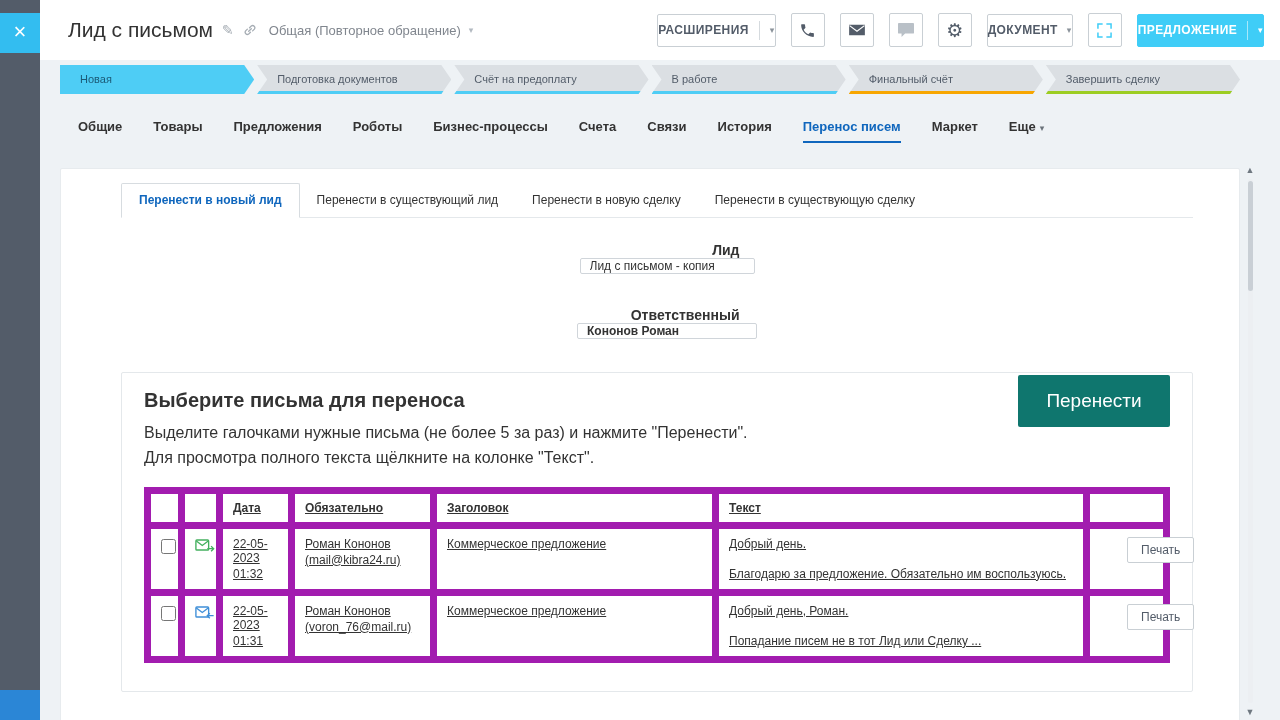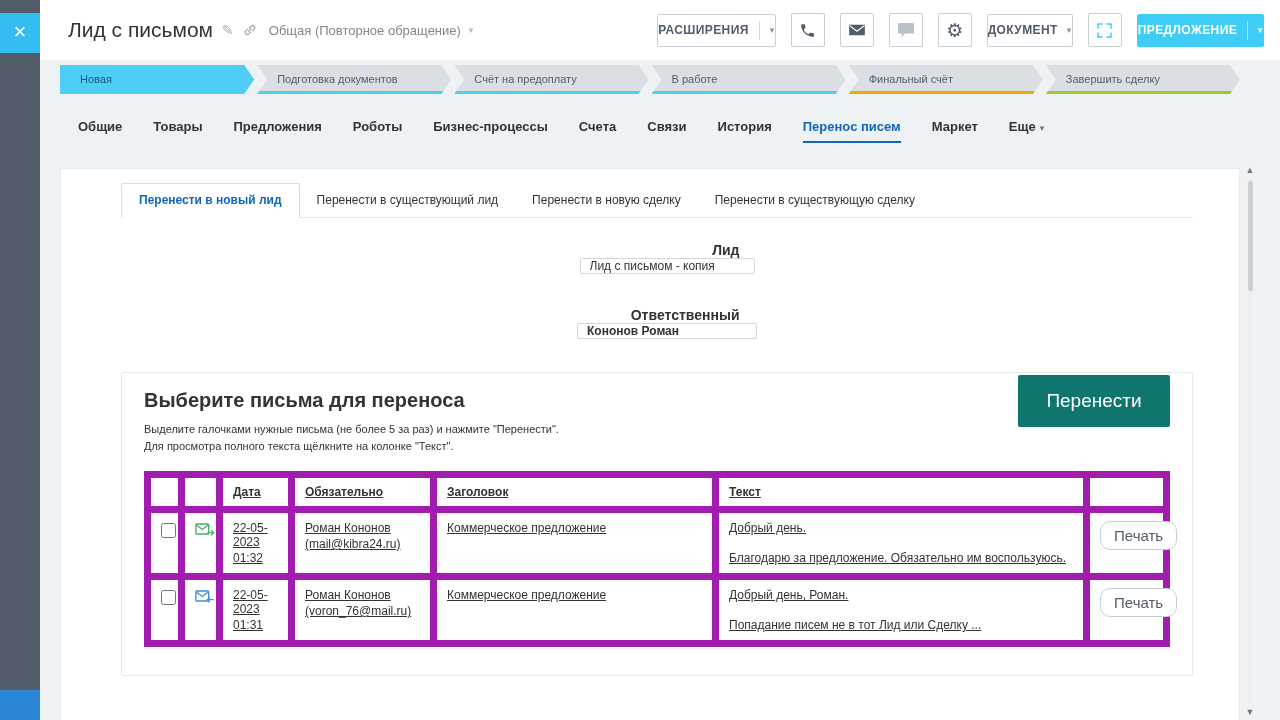--- a/index.html
+++ b/index.html
@@ -77,35 +77,35 @@
   .form-label { width:165px; text-align:right; font-size:14px; font-weight:700; color:#333; flex-shrink:0; }
   .form-input {
     flex:1; margin-left:20px; height:27px; border:1px solid #d0d5da; border-radius:2px;
     font-size:12px; padding:0 9px; color:#333; font-family:inherit; background:#fff;
   }
   .form-input.bold { font-weight:700; }
 
   
   .mail-panel { position:relative; border:1px solid #e4e8eb; border-radius:2px; margin-top:12px; padding:16px 22px 28px; }
   .mail-title { font-size:20px; font-weight:600; color:#333; margin:0 0 9px; }
-  .mail-hint { font-size:11px; color:#333; line-height:1.55; }
+  .mail-hint { font-size:16px; color:#333; line-height:1.55; }
   .transfer-btn {
     position:absolute; top:2px; right:22px; width:152px; height:52px;
     background:#0f766e; color:#fff; font-size:19px; border:none; border-radius:2px;
     font-family:inherit; cursor:pointer; font-weight:400;
   }
 
   .mail-table { width:100%; border-collapse:collapse; margin-top:16px; table-layout:fixed; }
   .mail-table th, .mail-table td { border:7px solid #a21caf; font-size:12px; text-align:left; vertical-align:top; padding:8px 10px; color:#333;text-decoration:underline; }
   .mail-table th { font-weight:700; padding:7px 10px; background:#fff; }
   .cell-center { text-align:center !important; }
   .mail-table input[type=checkbox] { width:15px; height:15px; margin:2px 0 0; cursor:pointer; }
   .line2 { margin-top:16px; }
   .sub { margin-top:2px; }
-  .print-btn { border:1px solid #c9cfd4; background:#fff; color:#535c69; font-size:15px; padding:5px 13px; border-radius:10px; font-family:inherit; cursor:pointer; }
+  .print-btn { border:1px solid #c9cfd4; background:#fff; color:#535c69; font-size:12px; padding:5px 13px; border-radius:2px; font-family:inherit; cursor:pointer;margin-left:27px; }
 
   
   .vscroll { position:absolute; top:165px; right:23px; bottom:3px; width:14px; display:flex; flex-direction:column; justify-content:space-between; align-items:center; }
   .vscroll .arrow { color:#6f7880; font-size:9px; line-height:10px; cursor:pointer; }
   .vscroll .track { position:absolute; top:14px; bottom:14px; left:5px; width:5px; background:#eceff2; border-radius:3px; }
   .vscroll .thumb { position:absolute; top:16px; left:5px; width:5px; height:110px; background:#c9cfd5; border-radius:3px; cursor:grab; }
 
   svg { display:block; }
 </style>
 </head>

